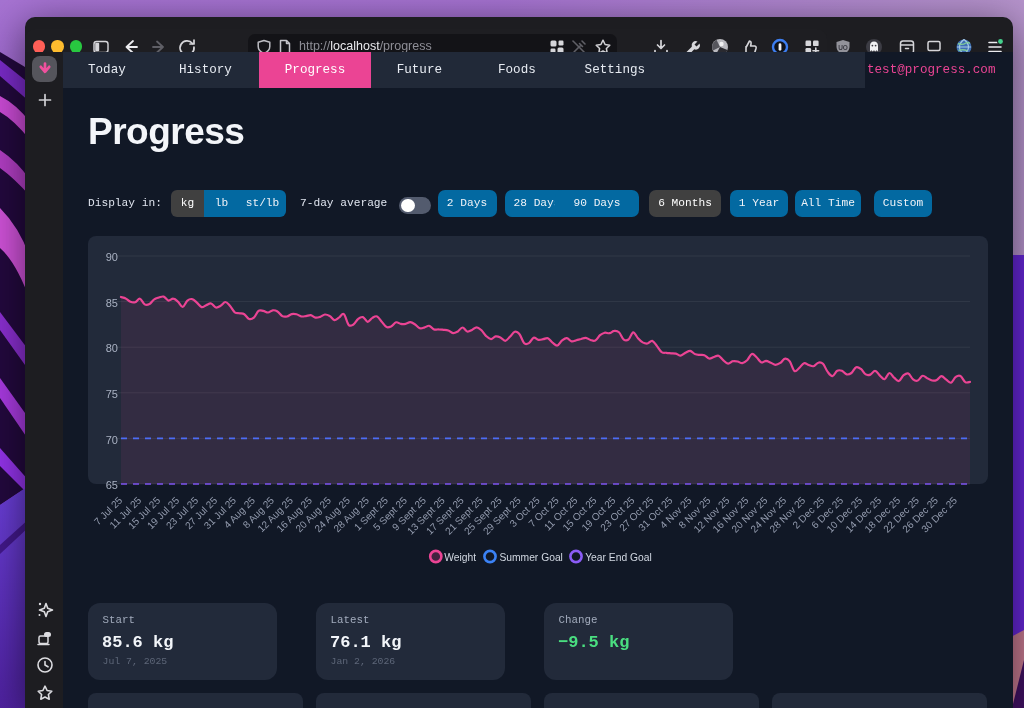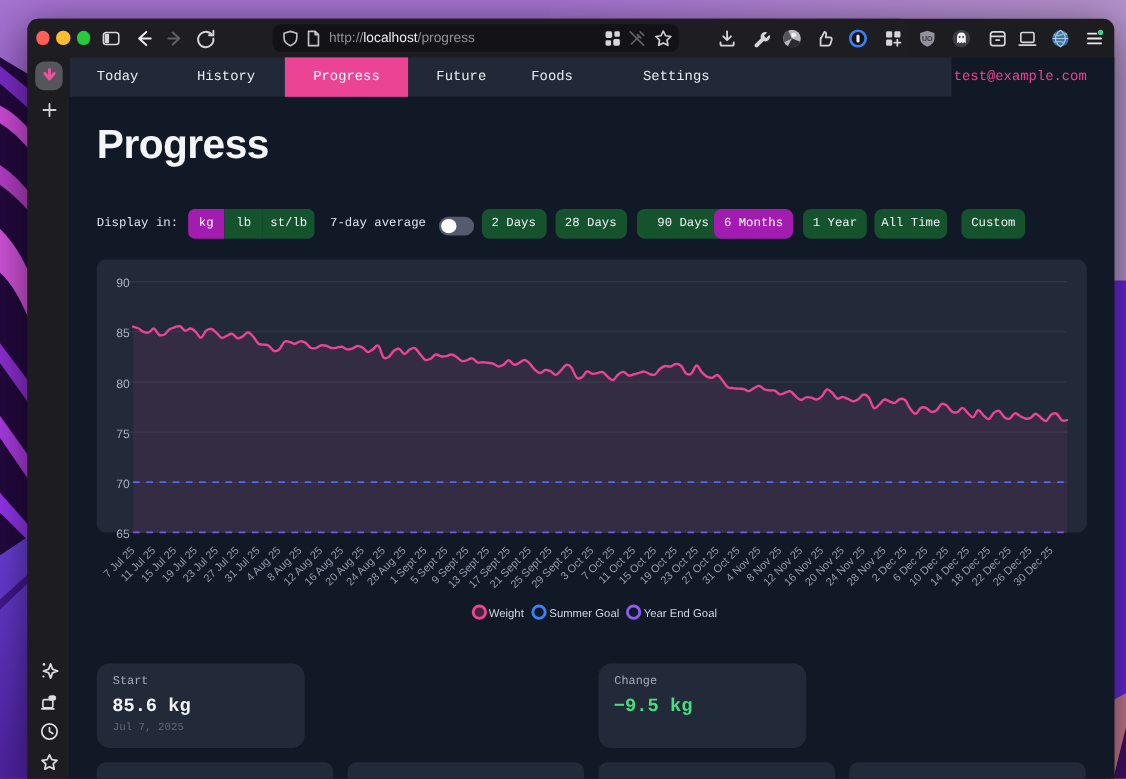--- a/index.html
+++ b/index.html
@@ -1,31 +1,31 @@
 <!DOCTYPE html>
 <html><head><meta charset="utf-8">
 <style>
 *{margin:0;padding:0;box-sizing:border-box}
 html,body{width:1024px;height:708px;overflow:hidden}
 body{position:relative;font-family:"Liberation Mono",monospace;background:#8a4fc6}
 .abs{position:absolute}
 #win{left:25px;top:17px;width:988px;height:691px;border-radius:10px 10px 0 0;background:#1d1d21;box-shadow:0 8px 40px rgba(0,0,0,.55)}
-#toolbar{left:0;top:0;width:802px;height:35px;background:#1e1e22;border-radius:10px 10px 0 0}
+#toolbar{left:0;top:12px;width:802px;height:35px;background:#1e1e22;border-radius:10px 10px 0 0}
 .tl{width:12.3px;height:12.3px;border-radius:50%;top:11.3px}
 #urlbar{left:223px;top:5px;width:369px;height:24.5px;border-radius:7px;background:#131317;color:#8e8e96;font-family:"Liberation Sans",sans-serif;font-size:12.5px;line-height:24.5px}
 #sidebar{left:0;top:35px;width:38px;height:656px;background:#1d1d21}
 #content{left:38px;top:35px;width:950px;height:656px;background:#111826;overflow:hidden}
 #nav{left:0;top:0;width:802px;height:36px;background:#212938}
 .navl{top:0;height:36px;line-height:36px;font-size:12.6px;color:#e7ebf2}
 .navl.active{background:#eb4494;color:#fff}
 h1{position:absolute;left:25px;top:61px;font-family:"Liberation Sans",sans-serif;font-weight:bold;font-size:37px;letter-spacing:-0.5px;color:#f3f5f9;line-height:1}
 #subtitle{left:25px;top:110px;font-size:11.2px;color:#828ca0}
 .ctl{top:138px;height:27px;line-height:27px;font-size:11.2px}
-.btn{position:absolute;top:138px;height:27px;line-height:27px;text-align:center;background:#14532d;color:#f0f3f8;border-radius:7px;font-size:11.2px}
-.btn.pink{background:#a21caf;color:#fff}
+.btn{position:absolute;top:138px;height:27px;line-height:27px;text-align:center;background:#0369a1;color:#f0f3f8;border-radius:7px;font-size:11.2px}
+.btn.pink{background:#404040;color:#fff}
 #card{left:25px;top:184px;width:900px;height:248px;background:#222a3a;border-radius:8px}
 .scard{top:551px;width:189px;height:77px;background:#222a3a;border-radius:12px}
 .scard2{top:641px;width:215.3px;height:50px;background:#222a3a;border-radius:8px}
 .slab{position:absolute;left:14.5px;top:12px;font-size:10.8px;color:#a2abbc;line-height:1}
 .sval{position:absolute;left:14px;top:31px;font-size:17px;font-weight:bold;color:#f2f5f9;line-height:1}
 .sval.green{color:#4ade80}
 .sdate{position:absolute;left:14.5px;top:54px;font-size:9.8px;color:#5d6678;line-height:1}
 </style></head>
 <body>
 <svg width="1024" height="708" viewBox="0 0 1024 708" style="position:absolute;left:0;top:0">
@@ -182,36 +182,36 @@
     </svg>
     <svg class="abs" style="left:9.5px;top:666.0px" width="20" height="20" viewBox="0 0 20 20">
       <path d="M10 3.2 L12.1 7.5 L16.8 8.2 L13.4 11.5 L14.2 16.2 L10 14 L5.8 16.2 L6.6 11.5 L3.2 8.2 L7.9 7.5 Z" fill="none" stroke="#dcdce0" stroke-width="1.6" stroke-linejoin="round"></path>
     </svg>
 <div class="abs" id="content">
 <div class="abs" id="nav">
         <div class="abs navl" style="left:25px">Today</div>
         <div class="abs navl" style="left:116px">History</div>
         <div class="abs navl active" style="left:196px;width:112px;text-align:center">Progress</div>
         <div class="abs navl" style="left:333.7px">Future</div>
-        <div class="abs navl" style="left:420px">Foods</div>
+        <div class="abs navl" style="left:435px">Foods</div>
         <div class="abs navl" style="left:521.6px">Settings</div>
-        <div class="abs navl" style="left:804px;color:#eb4494;font-size:12.6px">test@example.com</div>
+        <div class="abs navl" style="left:804px;color:#eb4494;font-size:12.6px">test@progress.com</div>
       </div>
 <h1>Progress</h1>
 <div class="abs ctl" style="left:25px;color:#dfe4ee">Display in:</div>
       <div class="abs btn pink" style="left:108px;width:33px;border-radius:6px 0 0 6px">kg</div>
       <div class="abs btn" style="left:141px;width:35px;border-radius:0">lb</div>
       <div class="abs btn" style="left:176px;width:47px;border-radius:0 6px 6px 0">st/lb</div>
       <div class="abs ctl" style="left:237px;color:#dfe4ee">7-day average</div>
       <div class="abs" style="left:336px;top:144.5px;width:32px;height:17.5px;border-radius:9px;background:#535b6e">
         <div class="abs" style="left:2px;top:2px;width:13.5px;height:13.5px;border-radius:50%;background:#fff"></div>
       </div>
       <div class="abs btn" style="left:374.5px;width:59px">2 Days</div>
       <div class="abs btn" style="left:441.5px;width:65px">28 Days</div>
-      <div class="abs btn" style="left:516px;width:84px">90 Days</div>
+      <div class="abs btn" style="left:492px;width:84px">90 Days</div>
       <div class="abs btn pink" style="left:586px;width:72px">6 Months</div>
       <div class="abs btn" style="left:667px;width:58px">1 Year</div>
       <div class="abs btn" style="left:732px;width:66px">All Time</div>
       <div class="abs btn" style="left:811px;width:58px">Custom</div>
 <div class="abs" id="card"><svg width="900" height="344" viewBox="0 0 900 344">
 <g stroke="rgba(255,255,255,0.07)" stroke-width="1">
             <line x1="27" y1="20.0" x2="882.0" y2="20.0"></line>
             <line x1="27" y1="65.6" x2="882.0" y2="65.6"></line>
             <line x1="27" y1="111.2" x2="882.0" y2="111.2"></line>
             <line x1="27" y1="156.8" x2="882.0" y2="156.8"></line>
@@ -284,20 +284,25 @@
 <text x="411.4" y="324.5">Summer Goal</text>
 <circle cx="488" cy="320.5" r="5.6" fill="none" stroke="#8b5cf6" stroke-width="2.6"></circle>
 <text x="497.2" y="324.5">Year End Goal</text>
 </g>
 </svg></div>
 <div class="abs scard" style="left:25px">
         <div class="slab">Start</div>
         <div class="sval ">85.6 kg</div>
         <div class="sdate">Jul 7, 2025</div>
       </div>
+      <div class="abs scard" style="left:253px">
+        <div class="slab">Latest</div>
+        <div class="sval ">76.1 kg</div>
+        <div class="sdate">Jan 2, 2026</div>
+      </div>
       <div class="abs scard" style="left:481px">
         <div class="slab">Change</div>
         <div class="sval green">−9.5 kg</div>
       </div>
       <div class="abs scard2" style="left:25px"></div>
       <div class="abs scard2" style="left:253px"></div>
       <div class="abs scard2" style="left:481px"></div>
       <div class="abs scard2" style="left:709px"></div>
 </div>
 </div>

